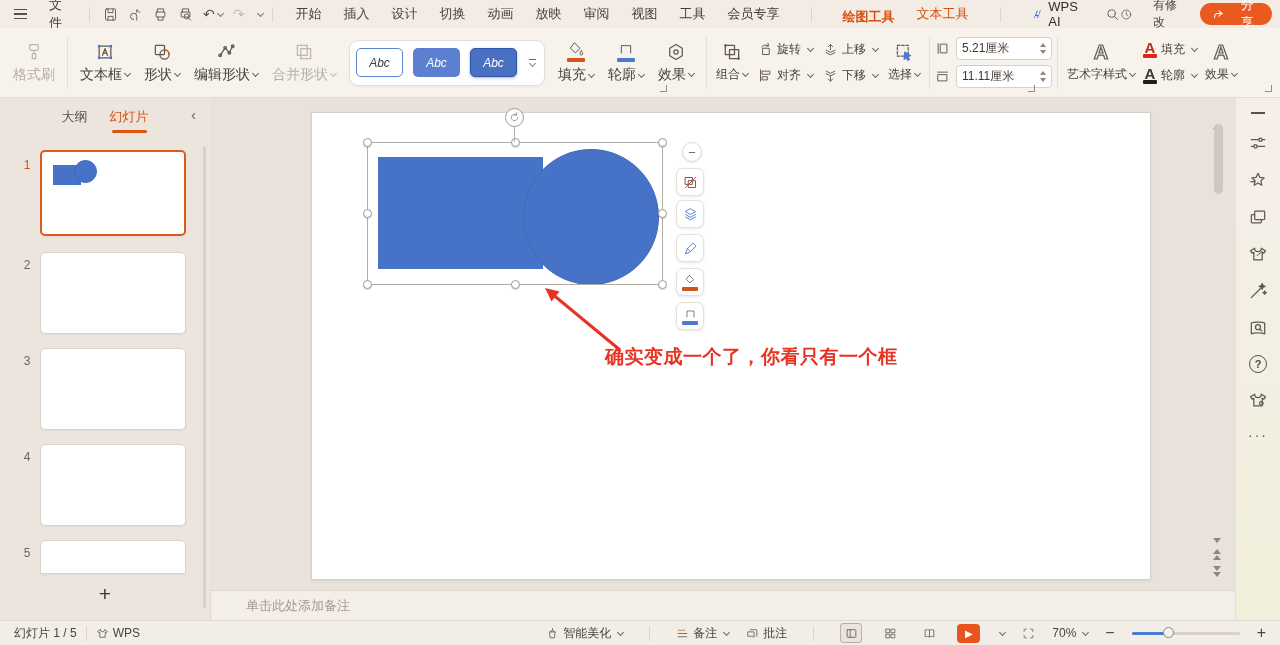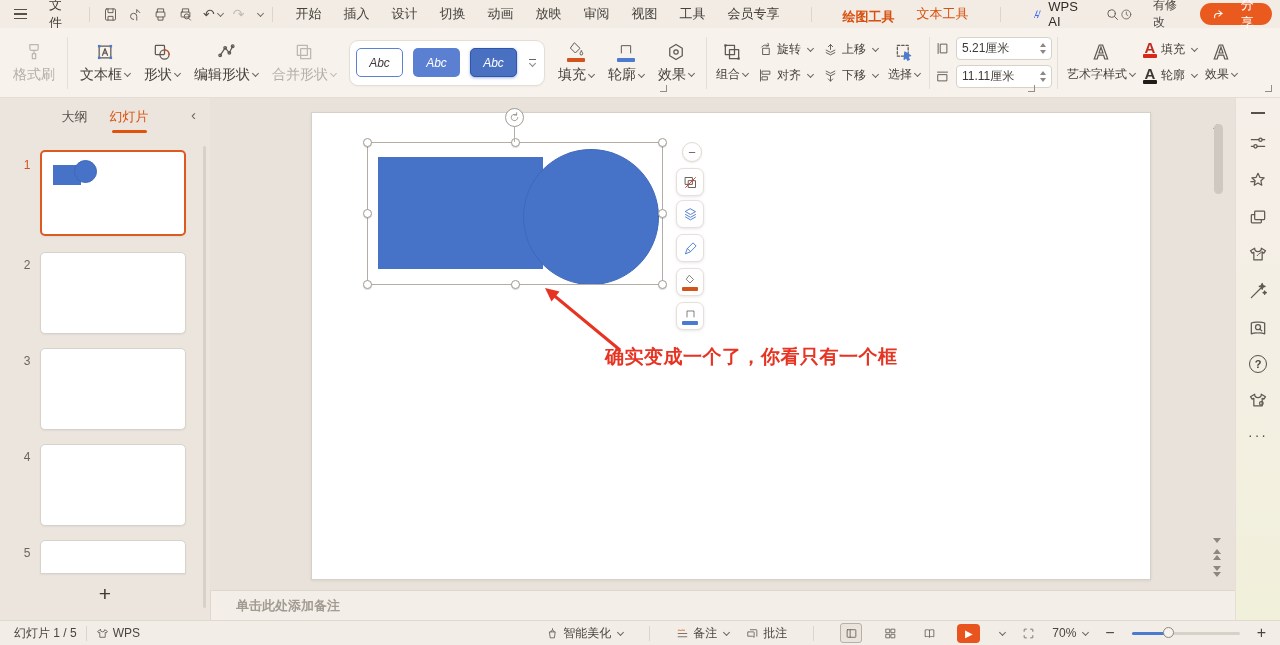--- a/index.html
+++ b/index.html
@@ -93,21 +93,21 @@
   .annotation { position:absolute; left:395px; top:246px; font-size:19px; font-weight:700; color:#e63322; white-space:nowrap; letter-spacing:.5px; }
   #cv-scroll-up { position:absolute; left:1003px; top:12px; }
   #cv-thumbv { position:absolute; left:1004px; top:26px; width:9px; height:70px; background:#cfc8c0; border-radius:5px; }
   .cv-arr { width:0; height:0; border-left:4px solid transparent; border-right:4px solid transparent; }
   .cv-arr.up { border-bottom:5px solid #8d8780; }
   .cv-arr.dn { border-top:5px solid #8d8780; }
   #cv-btm { position:absolute; left:1003px; top:440px; display:flex; flex-direction:column; gap:6px; align-items:center; }
   .dbl { display:flex; flex-direction:column; gap:1px; }
 
   
-  #notesbar { position:absolute; left:210px; top:590px; width:1025px; height:30px; background:#f3eee7; border-top:1px solid #ded7ce; border-left:1px solid #ded7ce; display:flex; align-items:center; padding-left:25px; color:#a29b92; font-size:13px;font-weight:bold; }
+  #notesbar { position:absolute; left:210px; top:590px; width:1025px; height:30px; background:#f3eee7; border-top:1px solid #ded7ce; border-left:1px solid #ded7ce; display:flex; align-items:center; padding-left:35px; color:#a29b92; font-size:13px; }
 
   
   #rightbar { position:absolute; right:0; top:98px; width:45px; height:522px; background:linear-gradient(180deg,#f6efe9 0%, #f3efe3 55%, #f1f0da 100%); border-left:1px solid #e6dfd6; display:flex; flex-direction:column; align-items:center; padding-top:14px; gap:17px; color:#4a4540; }
   .rb-min { width:14px; height:2px; background:#55504a; margin-bottom:2px; }
   .rb-q { width:18px; height:18px; border:1.5px solid #55504a; border-radius:50%; font-size:11px; display:flex; align-items:center; justify-content:center; font-weight:bold; }
   .rb-more { font-size:14px; letter-spacing:2px; color:#55504a; }
 
   
   #statusbar { position:absolute; left:0; bottom:0; width:1280px; height:25px; background:#f2ede6; border-top:1px solid #e0d9d0; display:flex; align-items:center; padding:0 14px; color:#4a453f; font-size:12px; }
   .sb-item { display:flex; align-items:center; gap:4px; white-space:nowrap; }

